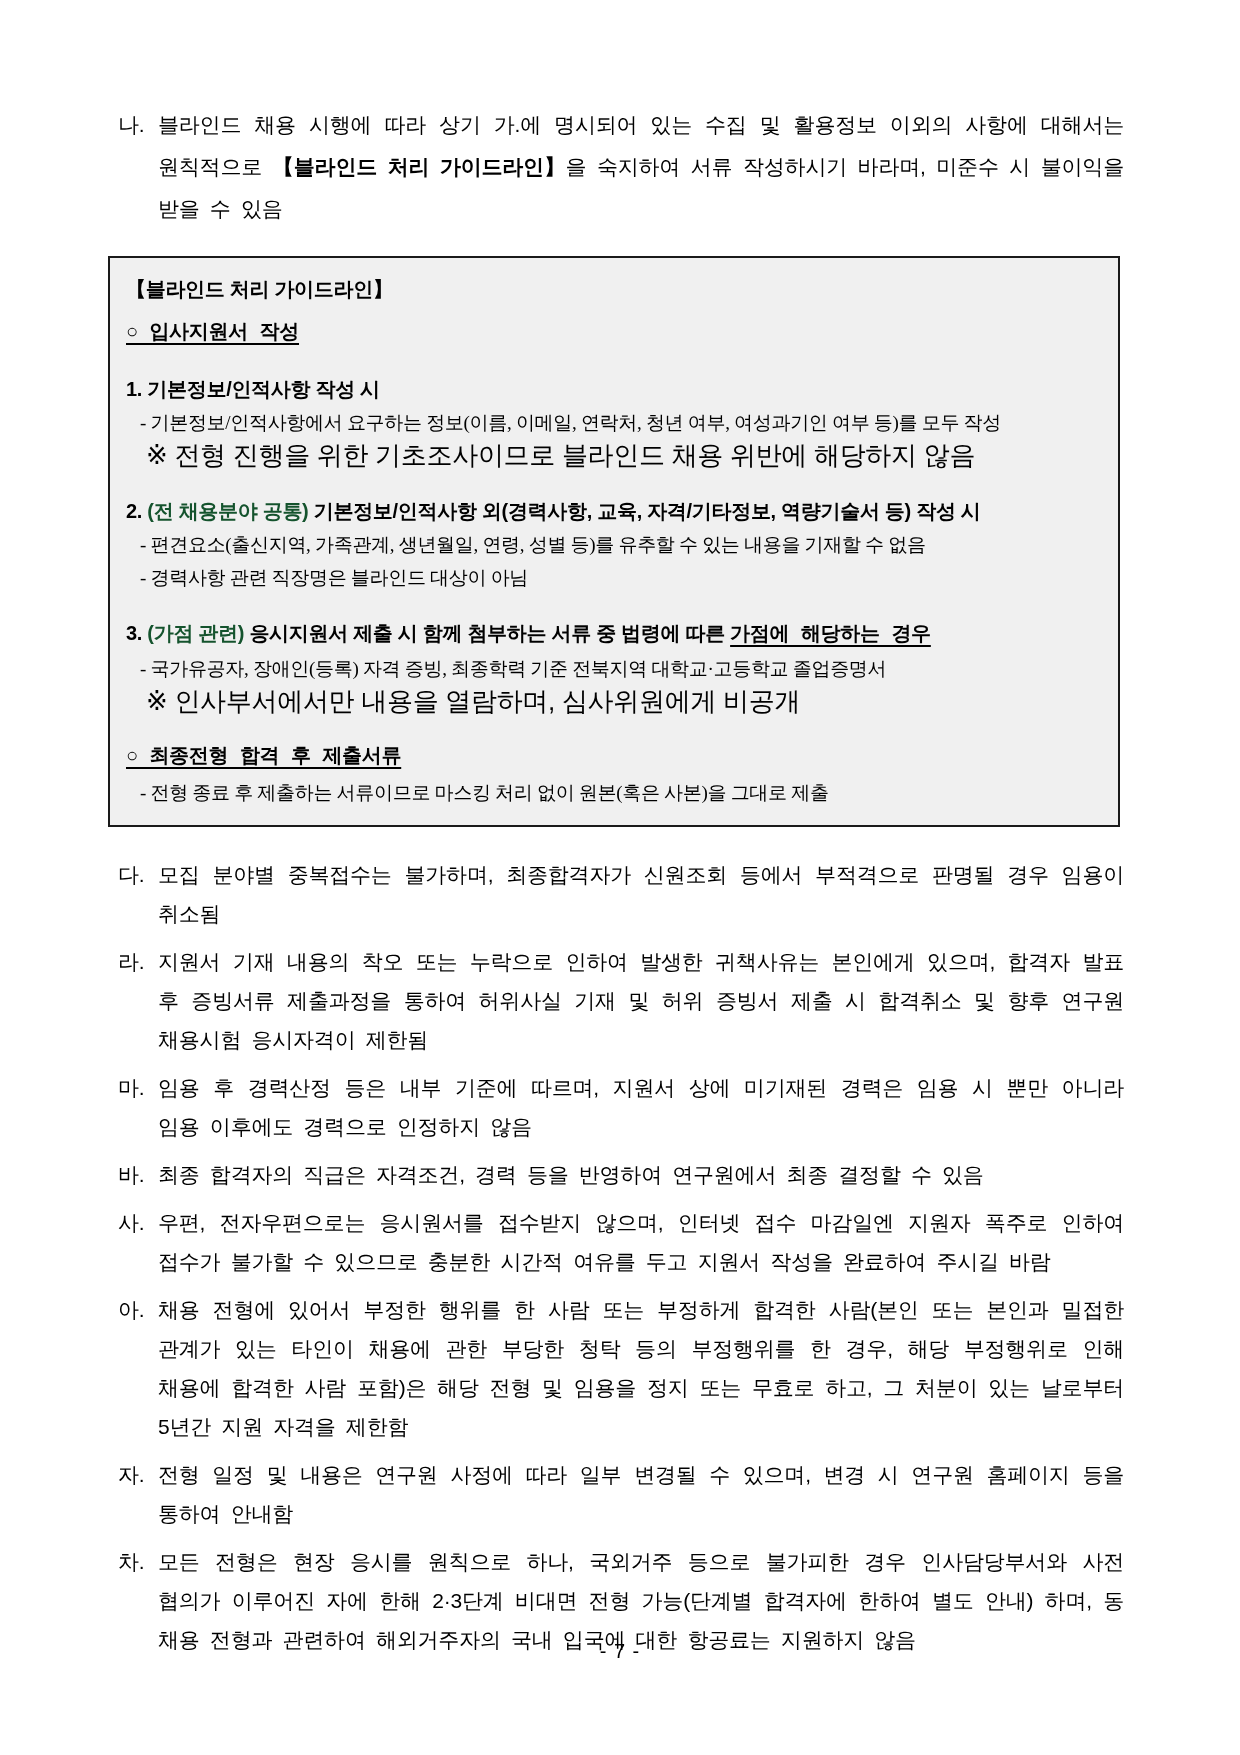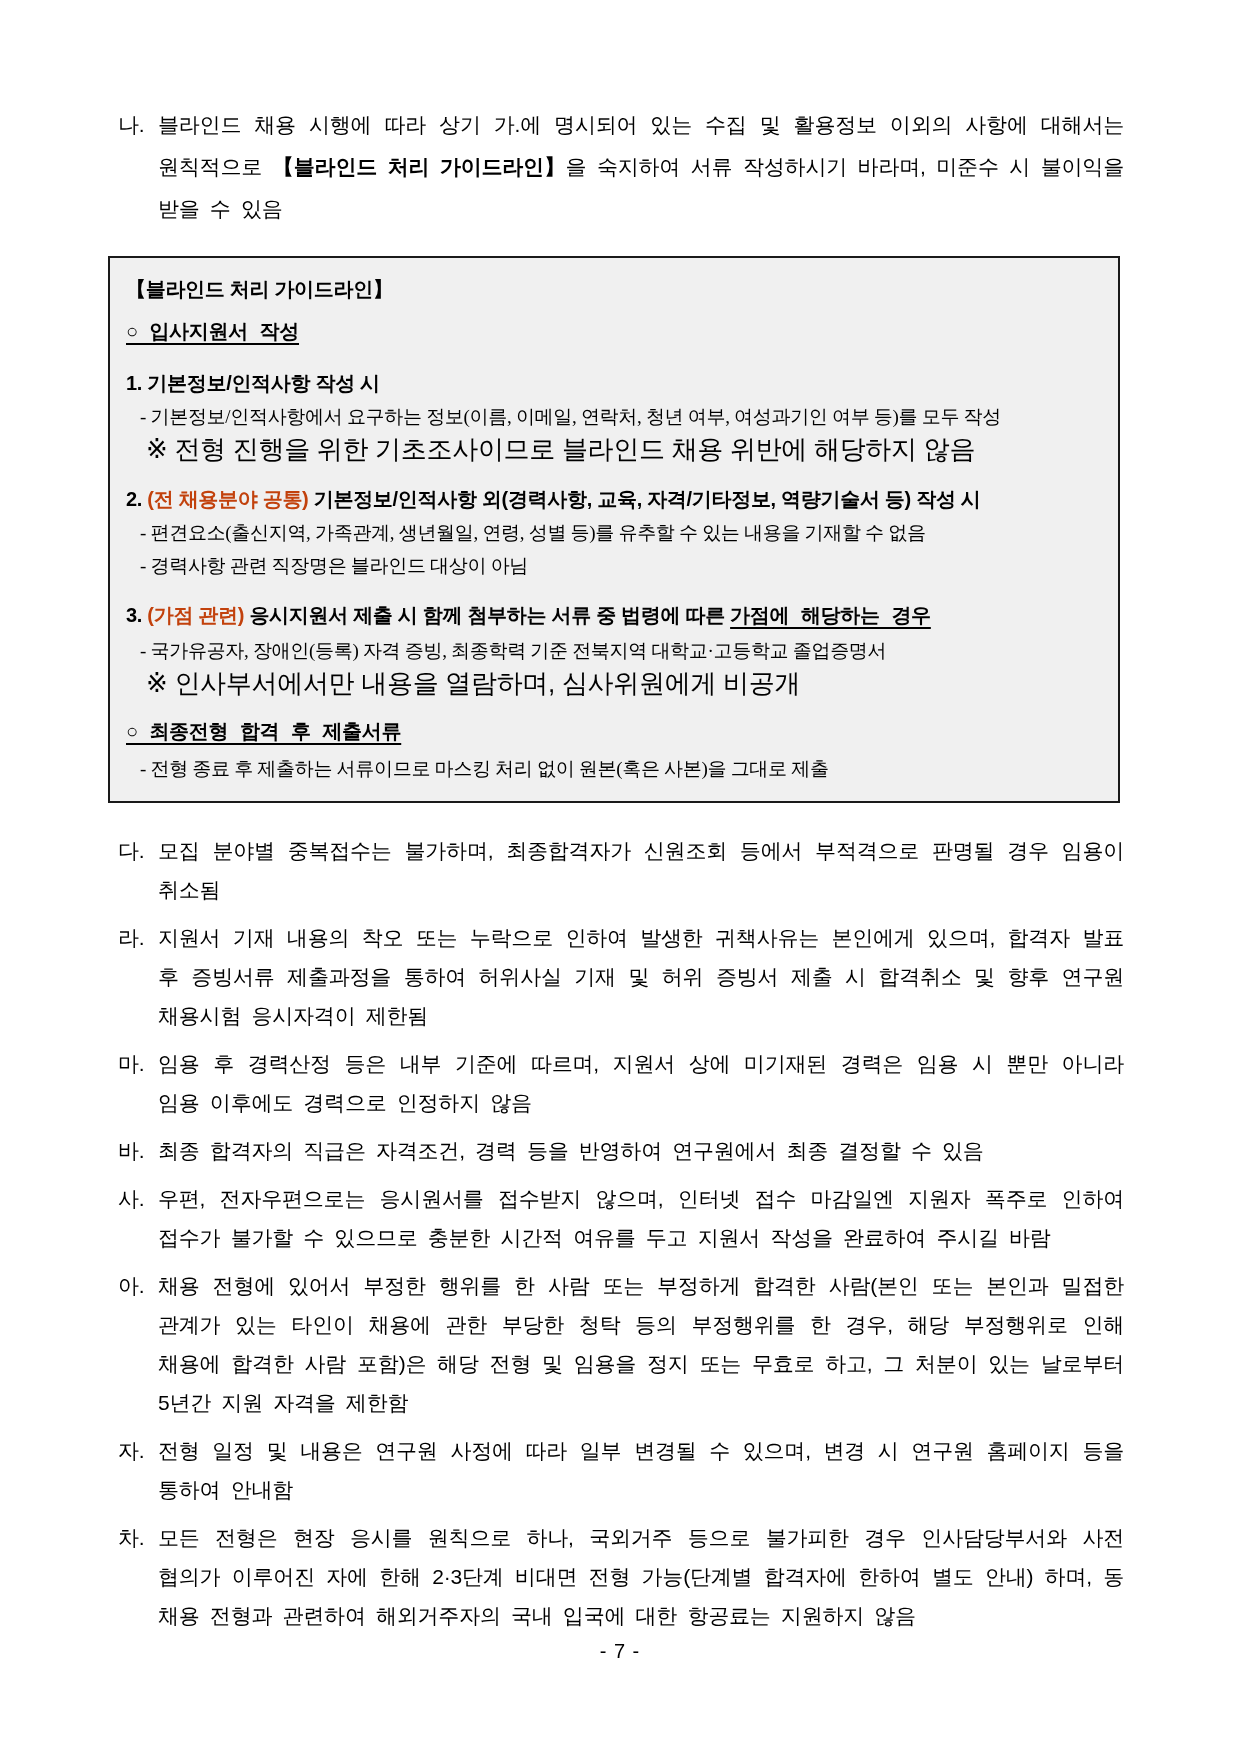--- a/index.html
+++ b/index.html
@@ -26,36 +26,36 @@
     line-height: 40px;
     letter-spacing: -0.2px;
   }
   .hang .label {
     position: absolute;
     left: 0; top: 0;
   }
   .intro { margin-bottom: 26px; line-height: 42px; }
   .b { font-weight: 700; }
   .u { text-decoration: underline; text-underline-offset: 5px; text-decoration-thickness: 1.5px; font-family: Liberation Mono, monospace; }
-  .blue { color: #c2410c; font-weight: 700; }
+  .blue { color: #14532d; font-weight: 700; }
 
   
   .gbox {
     margin-left: -10px;
     margin-right: 4px;
     background: #f0f0f0;
     border: 2px solid #1a1a1a;
     padding: 14px 18px 16px 16px;
     font-size: 20px;
     word-break: keep-all;
     letter-spacing: -0.3px;
   }
   .gtitle { line-height: 34px; margin-bottom: 10px; }
   .gheading { line-height: 34px; margin-bottom: 2px; }
-  .gitem { margin-top: 16px; }
+  .gitem { margin-top: 22px; }
   .gnum-line { line-height: 34px; white-space: nowrap; }
   .gdash { padding-left: 14px; line-height: 33px; white-space: nowrap; font-size: 19px; font-family: Liberation Serif, serif; }
   .gnote { padding-left: 20px; line-height: 33px; white-space: nowrap; font-size: 26px; }
   .gwrap2 { padding-left: 150px; line-height: 34px; }
   .gfinal { }
 
   
   .list { margin-top: 28px; }
   .item { margin-bottom: 9px; line-height: 39px; }
 

